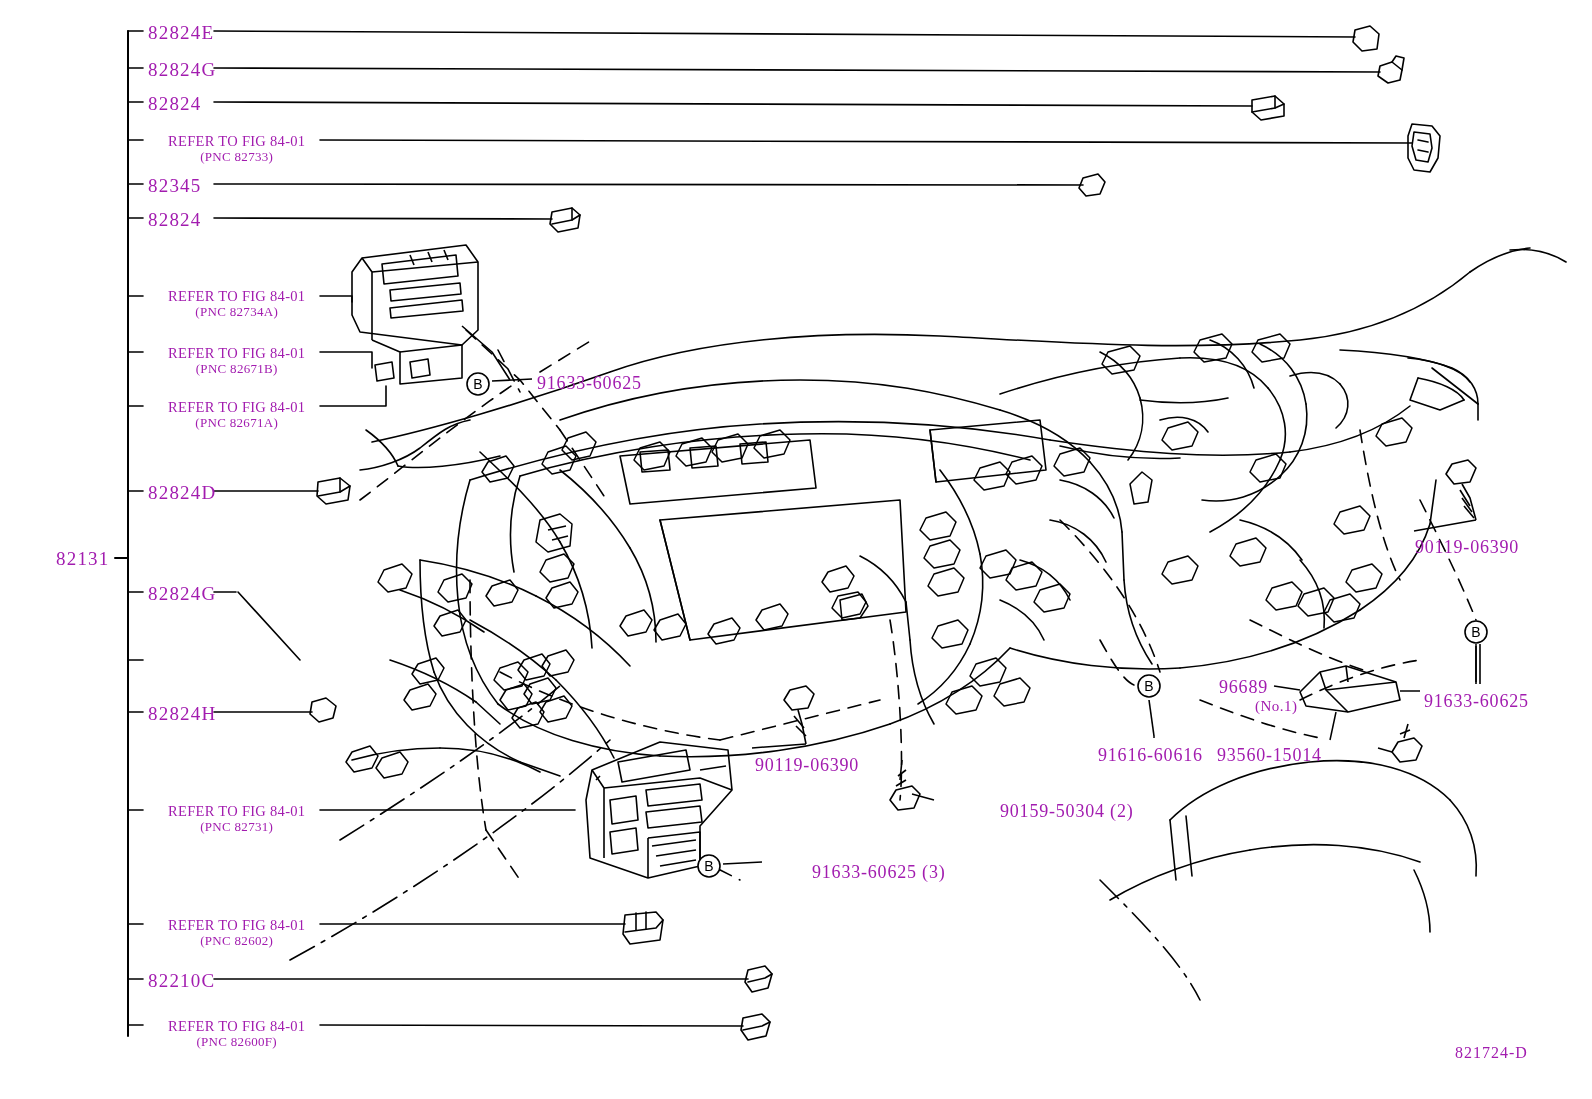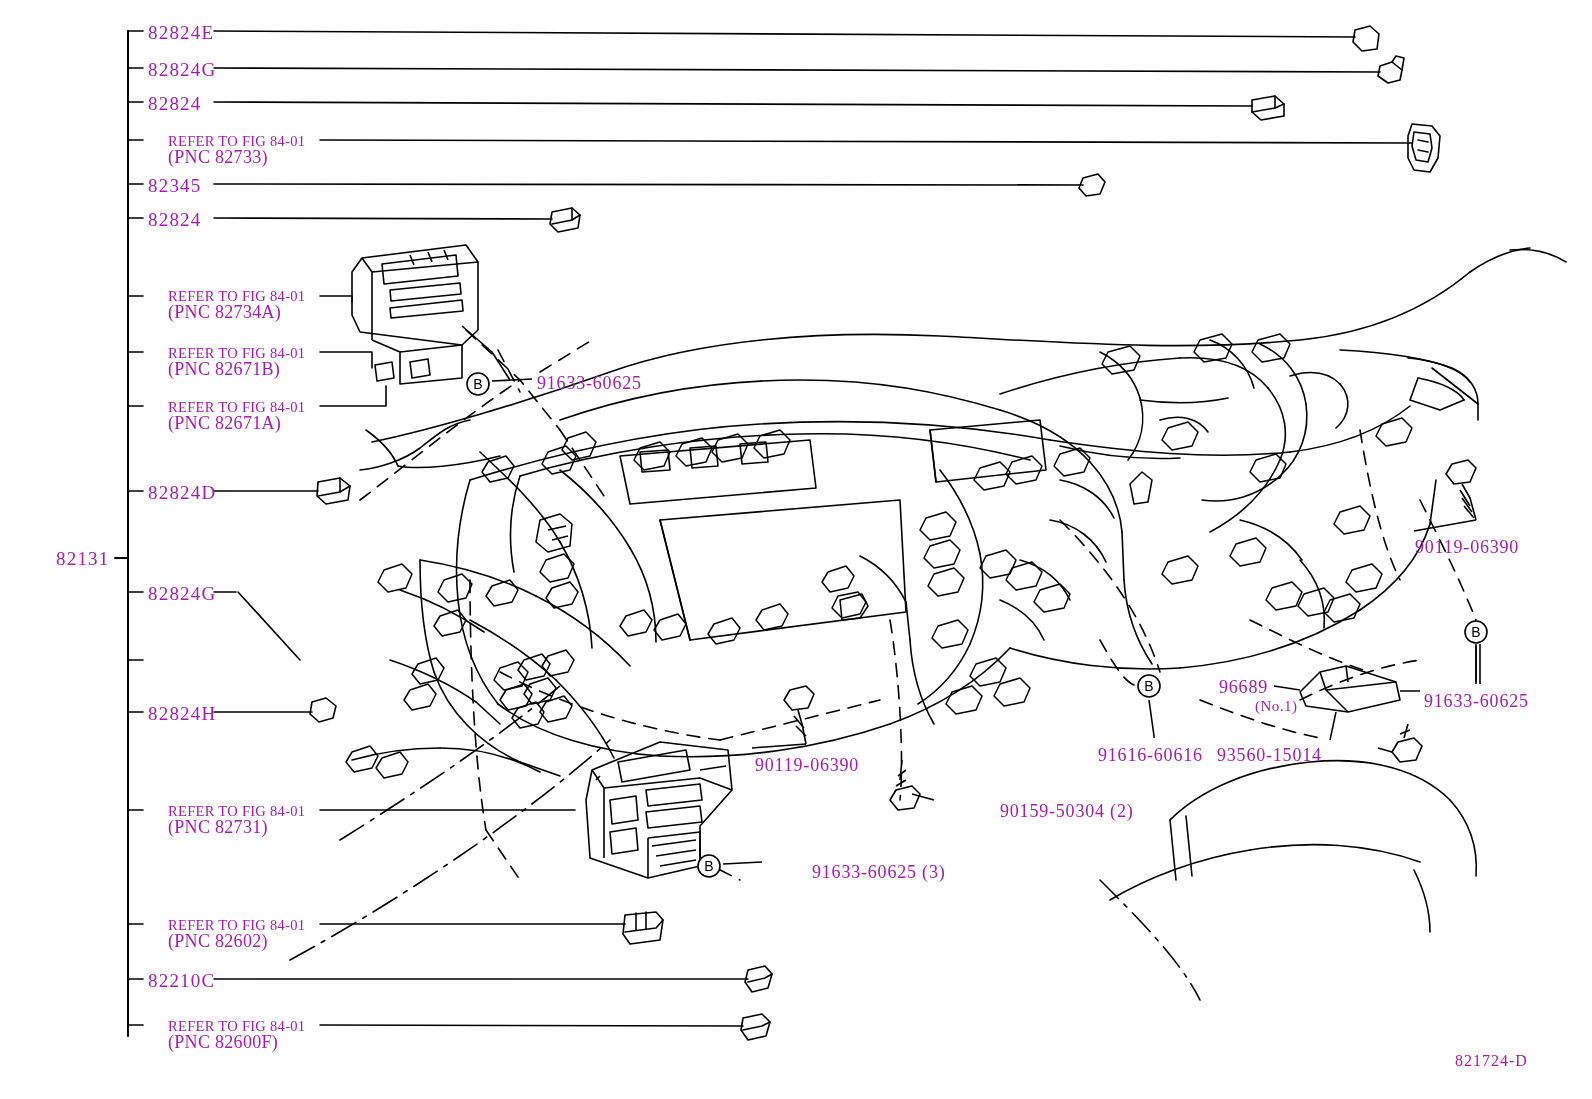--- a/index.html
+++ b/index.html
@@ -31,32 +31,31 @@
   }
   .lbl.big {
     font-size: 19px;
     letter-spacing: 1.2px;
   }
   .lbl.ref {
     font-size: 14.5px;
     letter-spacing: 0.3px;
     line-height: 16px;
   }
-  .lbl.ref .l2 { font-size: 18px; display:block; }
+  .lbl.ref .l2 { font-size: 13px; display:block;text-align:center; }
   .lbl.code {
     font-size: 18px;
     letter-spacing: 0.8px;
   }
   .lbl.small {
     font-size: 15px;
   }
   .lbl.tiny {
     font-size: 16px;
     letter-spacing: 1px;
-    margin-top: 8px;
   }
   svg { display: block; }
 </style>
 </head>
 <body>
 
 <div id="diagram-root">
 
   <svg width="1592" height="1099" viewBox="0 0 1592 1099">
     <g fill="none" stroke="#000" stroke-width="1.6" stroke-linecap="round" stroke-linejoin="round">

